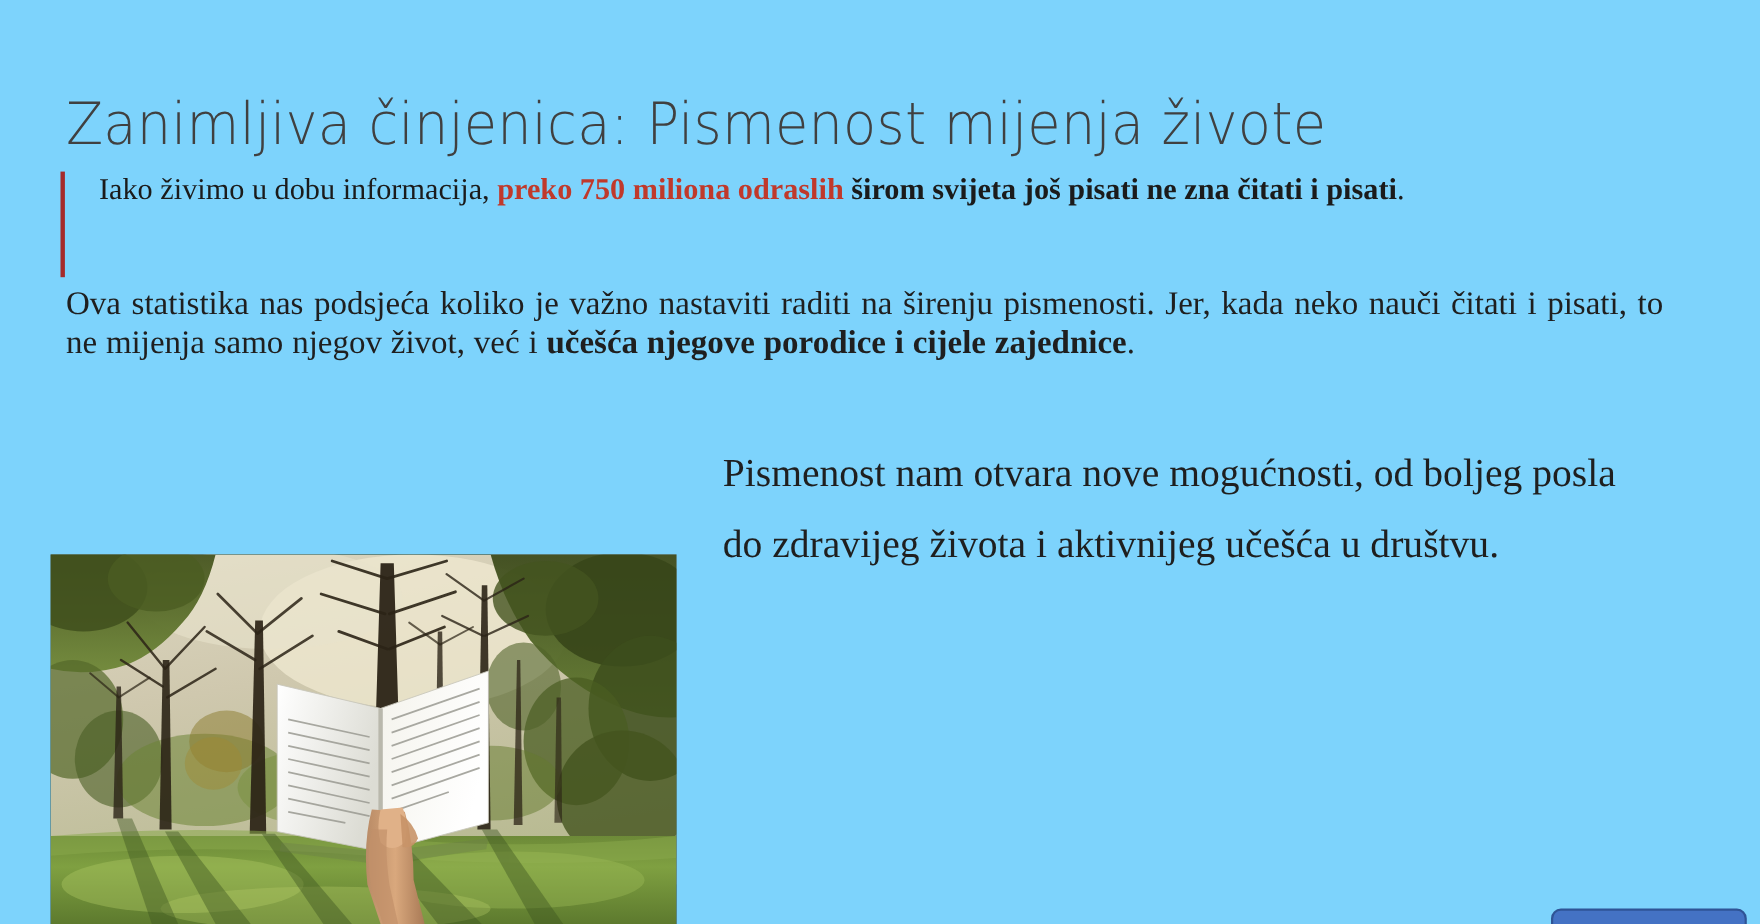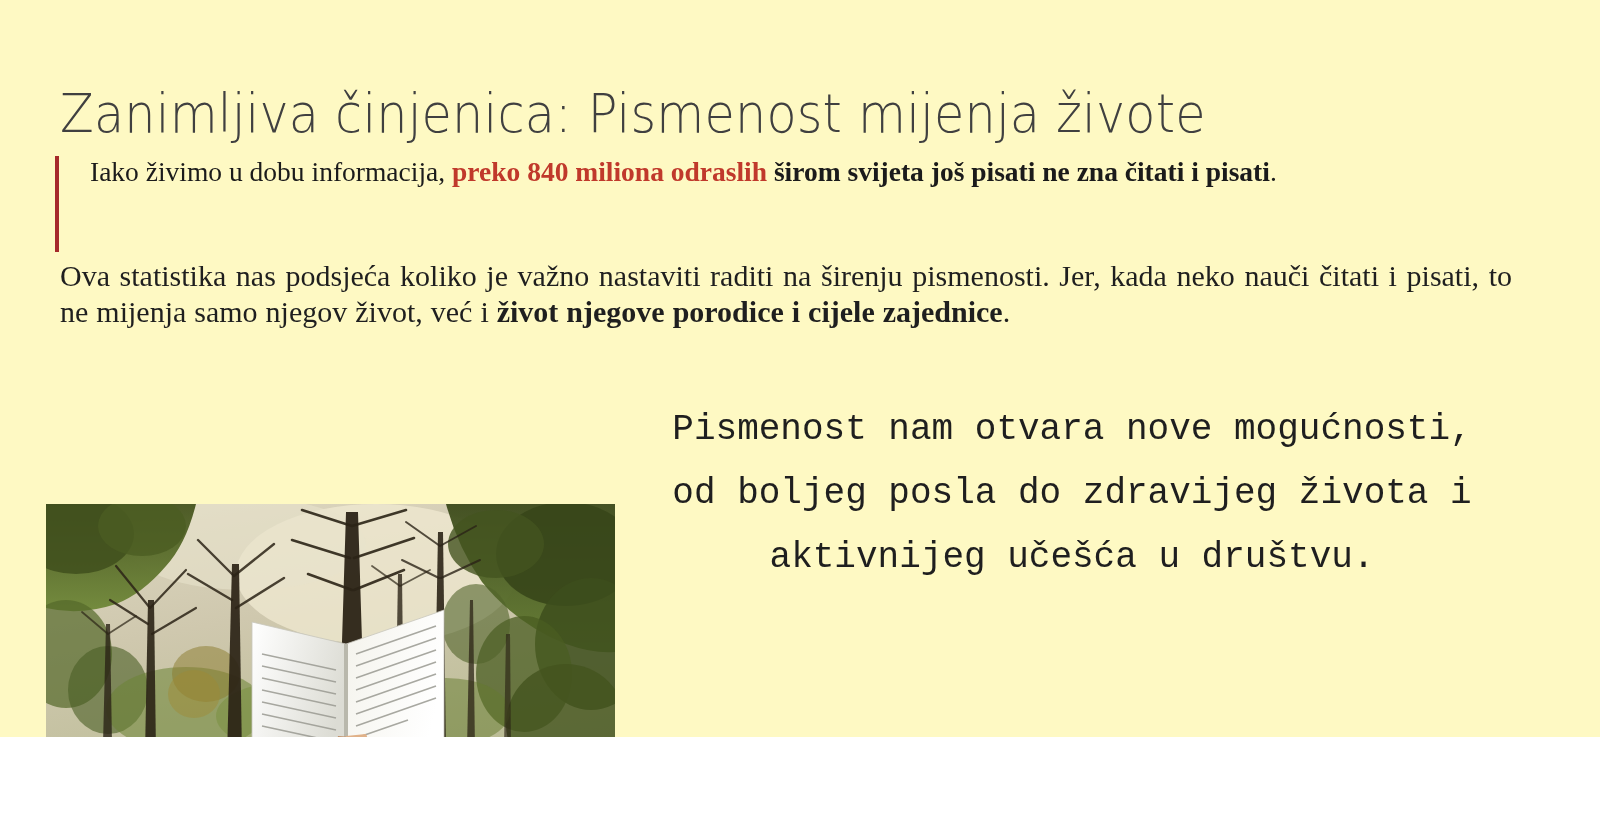--- a/index.html
+++ b/index.html
@@ -10,22 +10,22 @@
   }
 
   body {
     font-family: "Liberation Serif", serif;
     -webkit-font-smoothing: antialiased;
   }
 
   .slide {
     position: relative;
     width: 1600px;
-    height: 737px;
-    background: #fef9c3;
+    height: 840px;
+    background: #7dd3fc;
     overflow: hidden;
   }
 
   
   .slide-title {
     position: absolute;
     left: 60px;
     top: 48px;
     width: 1460px;
     font-family: "DejaVu Sans", "Liberation Sans", sans-serif;
@@ -101,25 +101,25 @@
     font-weight: 700;
   }
 
   
   .right-statement {
     position: absolute;
     left: 657px;
     top: 398px;
     width: 830px;
     margin: 0;
-    font-family: Liberation Mono, monospace;
+    font-family: Liberation Serif, serif;
     font-size: 36px;
     line-height: 64px;
     color: #1f1f1f;
-    text-align: center;
+    text-align: left;
   }
 
   
   .photo {
     position: absolute;
     left: 46px;
     top: 504px;
     width: 569px;
     height: 336px;
     overflow: hidden;
@@ -147,24 +147,24 @@
 </style>
 </head>
 <body>
 
 <div class="slide">
 
   <h1 class="slide-title">Zanimljiva činjenica: Pismenost mijenja živote</h1>
 
   <div class="quote-block">
     <div class="quote-bar"></div>
-    <p class="quote-text"><span class="quote-lead">Iako živimo u dobu informacija, </span><span class="hl-red">preko 840 miliona odraslih</span><span> širom svijeta još pisati ne zna čitati i pisati</span><span class="period-plain">.</span></p>
+    <p class="quote-text"><span class="quote-lead">Iako živimo u dobu informacija, </span><span class="hl-red">preko 750 miliona odraslih</span><span> širom svijeta još pisati ne zna čitati i pisati</span><span class="period-plain">.</span></p>
   </div>
 
-  <p class="body-par"><span>Ova statistika nas podsjeća koliko je važno nastaviti raditi na širenju pismenosti. Jer, kada neko nauči čitati i pisati, to ne mijenja samo njegov život, već i </span><b>život njegove porodice i cijele zajednice</b><span>.</span></p>
+  <p class="body-par"><span>Ova statistika nas podsjeća koliko je važno nastaviti raditi na širenju pismenosti. Jer, kada neko nauči čitati i pisati, to ne mijenja samo njegov život, već i </span><b>učešća njegove porodice i cijele zajednice</b><span>.</span></p>
 
   <p class="right-statement">Pismenost nam otvara nove mogućnosti, od boljeg posla do zdravijeg života i aktivnijeg učešća u društvu.</p>
 
   <div class="photo">
     <svg viewBox="0 0 569 336" preserveAspectRatio="none">
       <defs>
         <linearGradient id="skyG" x1="0" y1="0" x2="0.35" y2="1">
           <stop offset="0%" stop-color="#ded8c2"></stop>
           <stop offset="45%" stop-color="#cfc8ae"></stop>
           <stop offset="100%" stop-color="#b9bb93"></stop>

